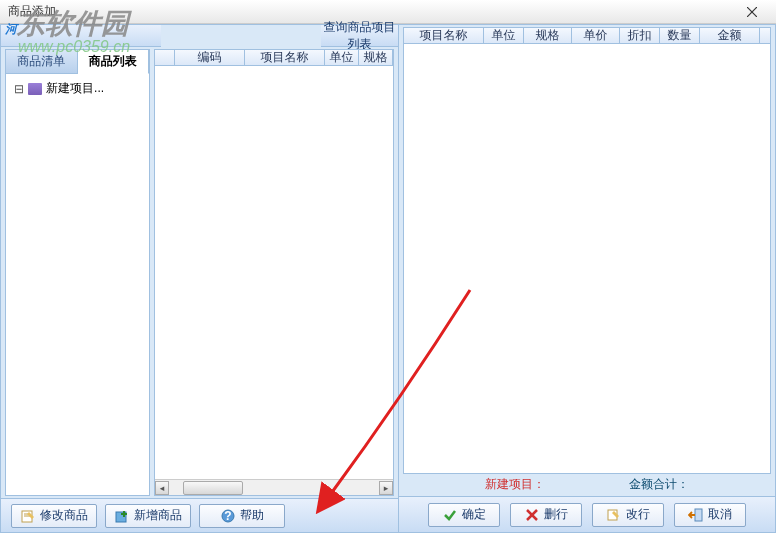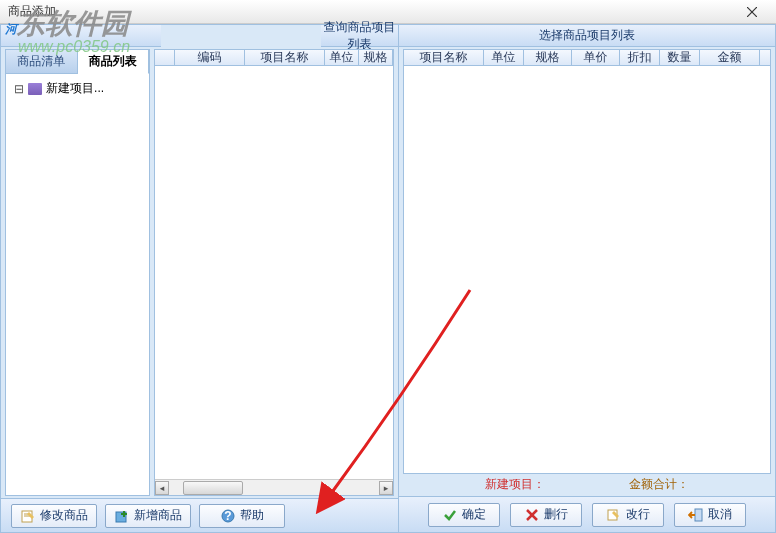--- a/index.html
+++ b/index.html
@@ -42,21 +42,21 @@
 .grid-header .cell { border-right: 1px solid #a0c0e0; display: flex; align-items: center; justify-content: center; color: #2a3a5a; }
 .grid-body { flex: 1; background: #fff; }
 .grid-scroll { height: 16px; background: #f0f0f0; border-top: 1px solid #ccc; display: flex; align-items: center; }
 .grid-scroll .thumb { width: 60px; height: 14px; background: linear-gradient(#f8f8f8, #d8d8d8); border: 1px solid #aaa; border-radius: 2px; margin-left: 14px; }
 .grid-scroll .arrow { width: 14px; height: 14px; background: linear-gradient(#f8f8f8,#d8d8d8); border: 1px solid #aaa; display: flex; align-items: center; justify-content: center; font-size: 9px; color: #555; }
 
 .right-grid-wrap { flex: 1; margin: 2px 4px; display: flex; flex-direction: column; }
 
 .summary-row { height: 20px; display: flex; align-items: center; justify-content: space-around; padding: 0 40px; }
 .summary-row .label { color: #d03030; }
-.summary-row .label2 { color: #a16207; }
+.summary-row .label2 { color: #0c4a6e; }
 
 .button-bar { height: 36px; background: linear-gradient(#e8f0fc, #c8dcf4); border-top: 1px solid #a0c0e0; display: flex; align-items: center; gap: 8px; padding: 0 10px; }
 .btn { height: 24px; min-width: 86px; background: linear-gradient(#fcfdff, #e4ecf8); border: 1px solid #8aa8ca; border-radius: 2px; display: flex; align-items: center; justify-content: center; gap: 4px; cursor: pointer; color: #1a3a6a; padding: 0 8px; }
 .btn .icon { width: 16px; height: 16px; display: flex; align-items: center; justify-content: center; }
 
 .right-panel .button-bar { justify-content: center; gap: 10px; }
 .right-panel .btn { min-width: 72px; }
 
 .arrow-annotation { position: absolute; z-index: 200; pointer-events: none; }
 
@@ -165,21 +165,20 @@
               <circle cx="8" cy="8" r="6" fill="#5a9ad8" stroke="#3a7ab0"></circle>
               <text x="8" y="12" text-anchor="middle" fill="#fff" font-size="10" font-weight="bold">?</text>
             </svg>
         </span>
         <span>帮助</span>
       </div>
     </div>
   </div>
 
   <div class="right-panel">
-    <div class="panel-header">选择商品项目列表</div>
     <div class="right-grid-wrap">
       <div class="grid right-grid">
         <div class="grid-header">
           <div class="cell r0">项目名称</div>
           <div class="cell r1">单位</div>
           <div class="cell r2">规格</div>
           <div class="cell r3">单价</div>
           <div class="cell r4">折扣</div>
           <div class="cell r5">数量</div>
           <div class="cell r6">金额</div>

